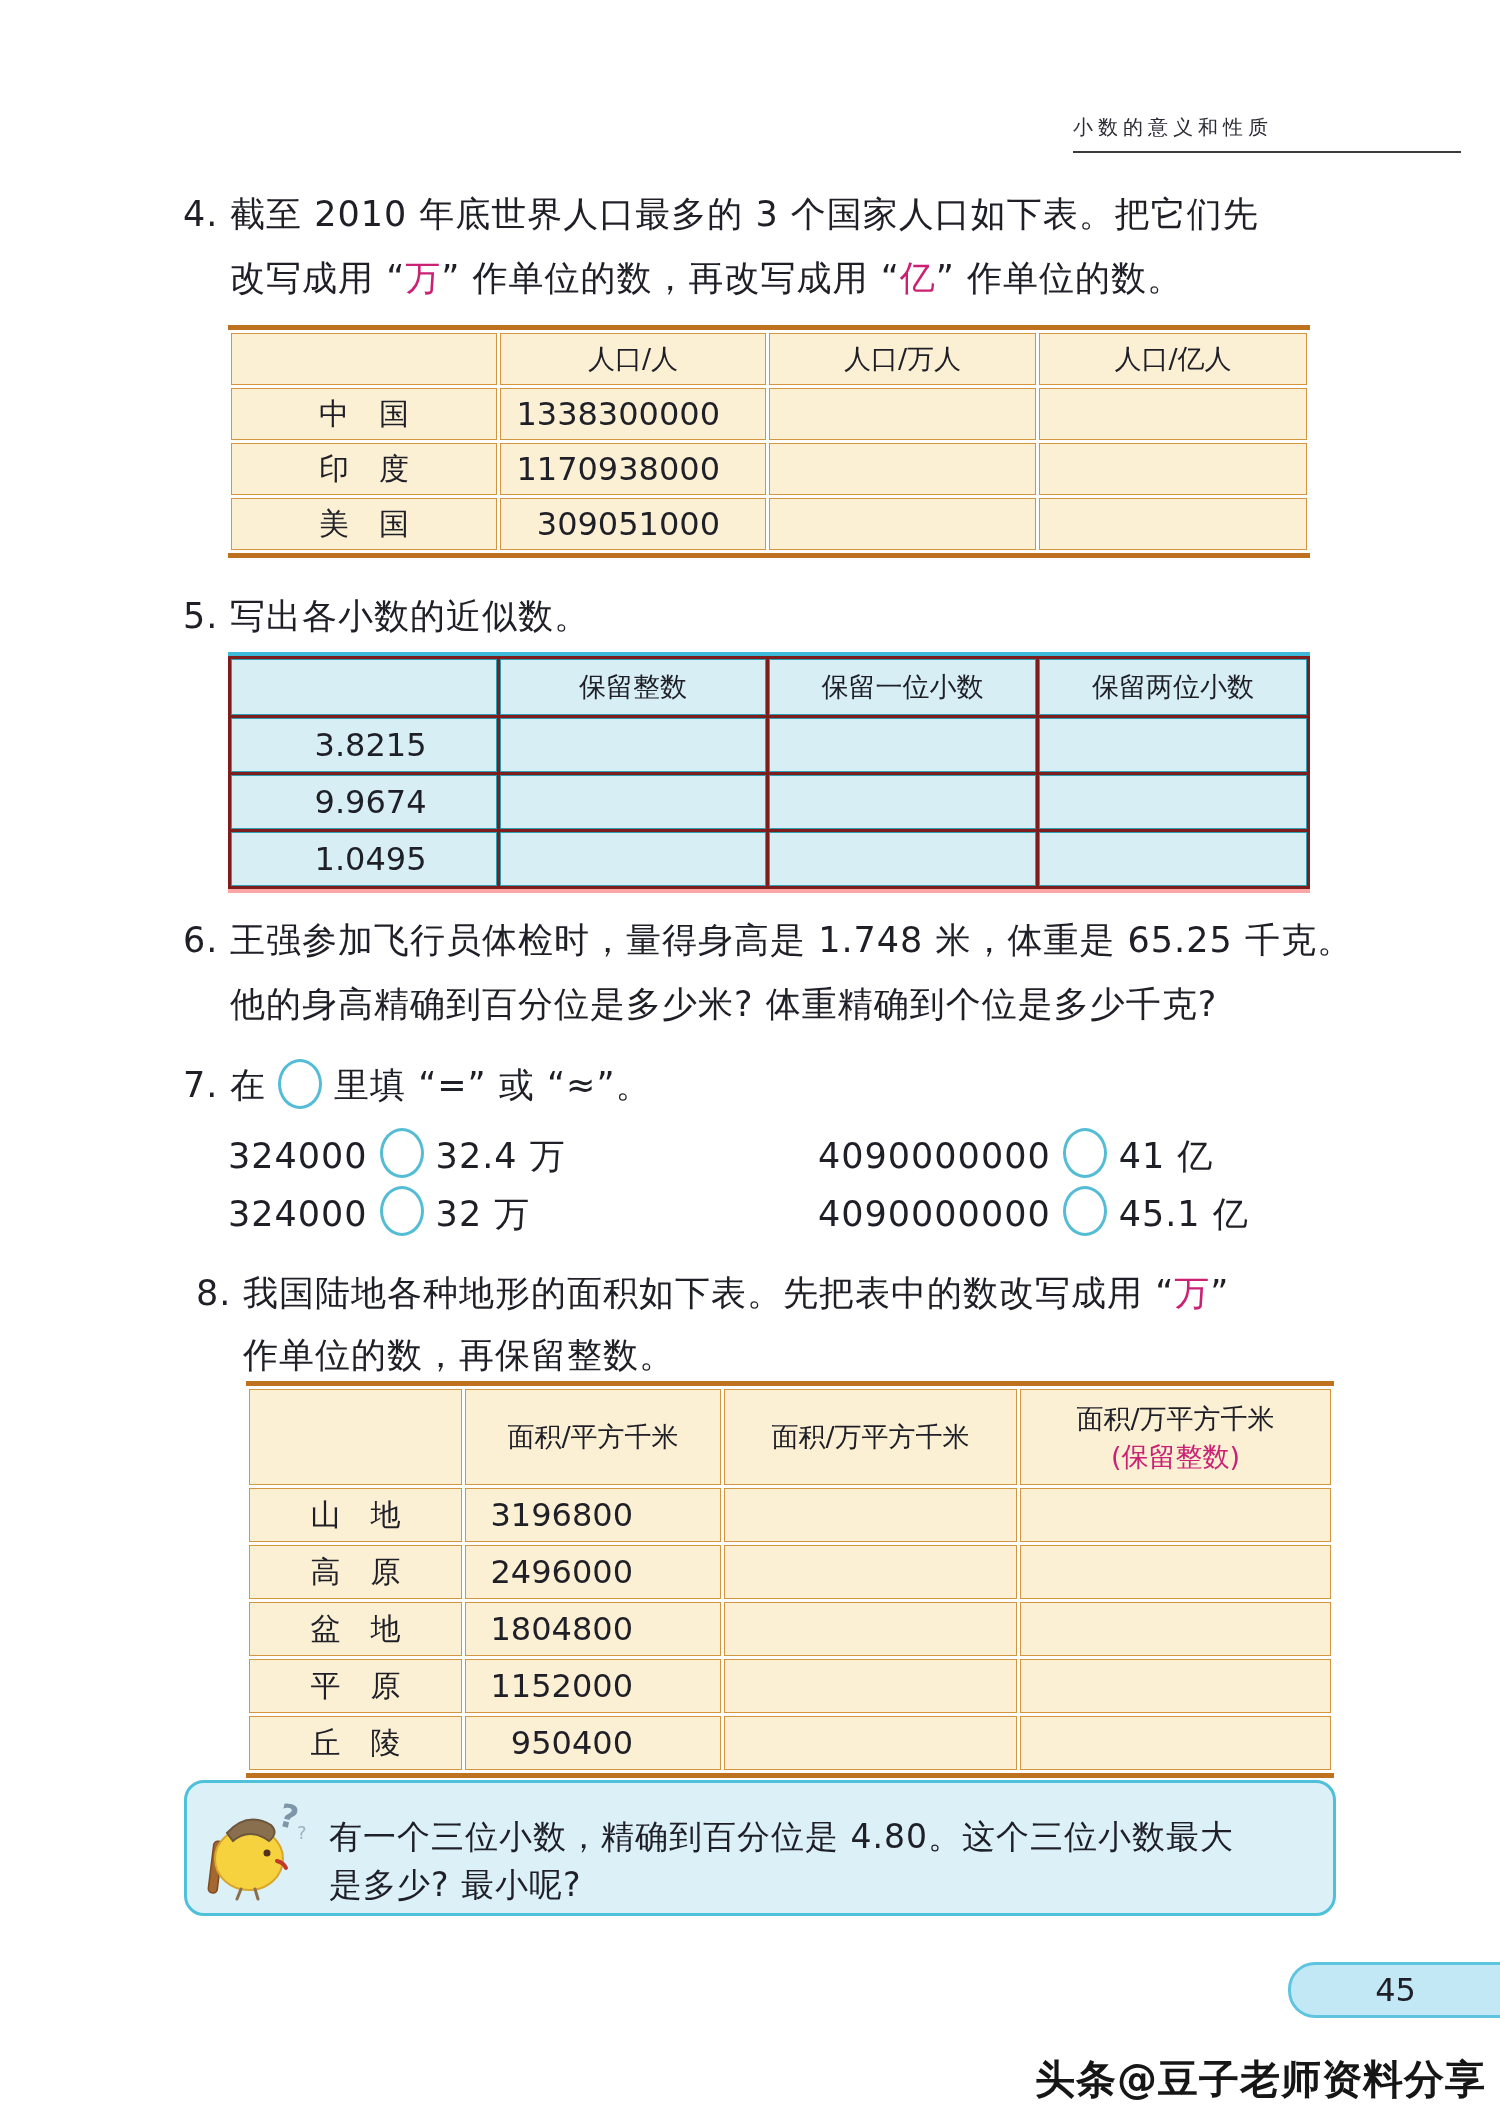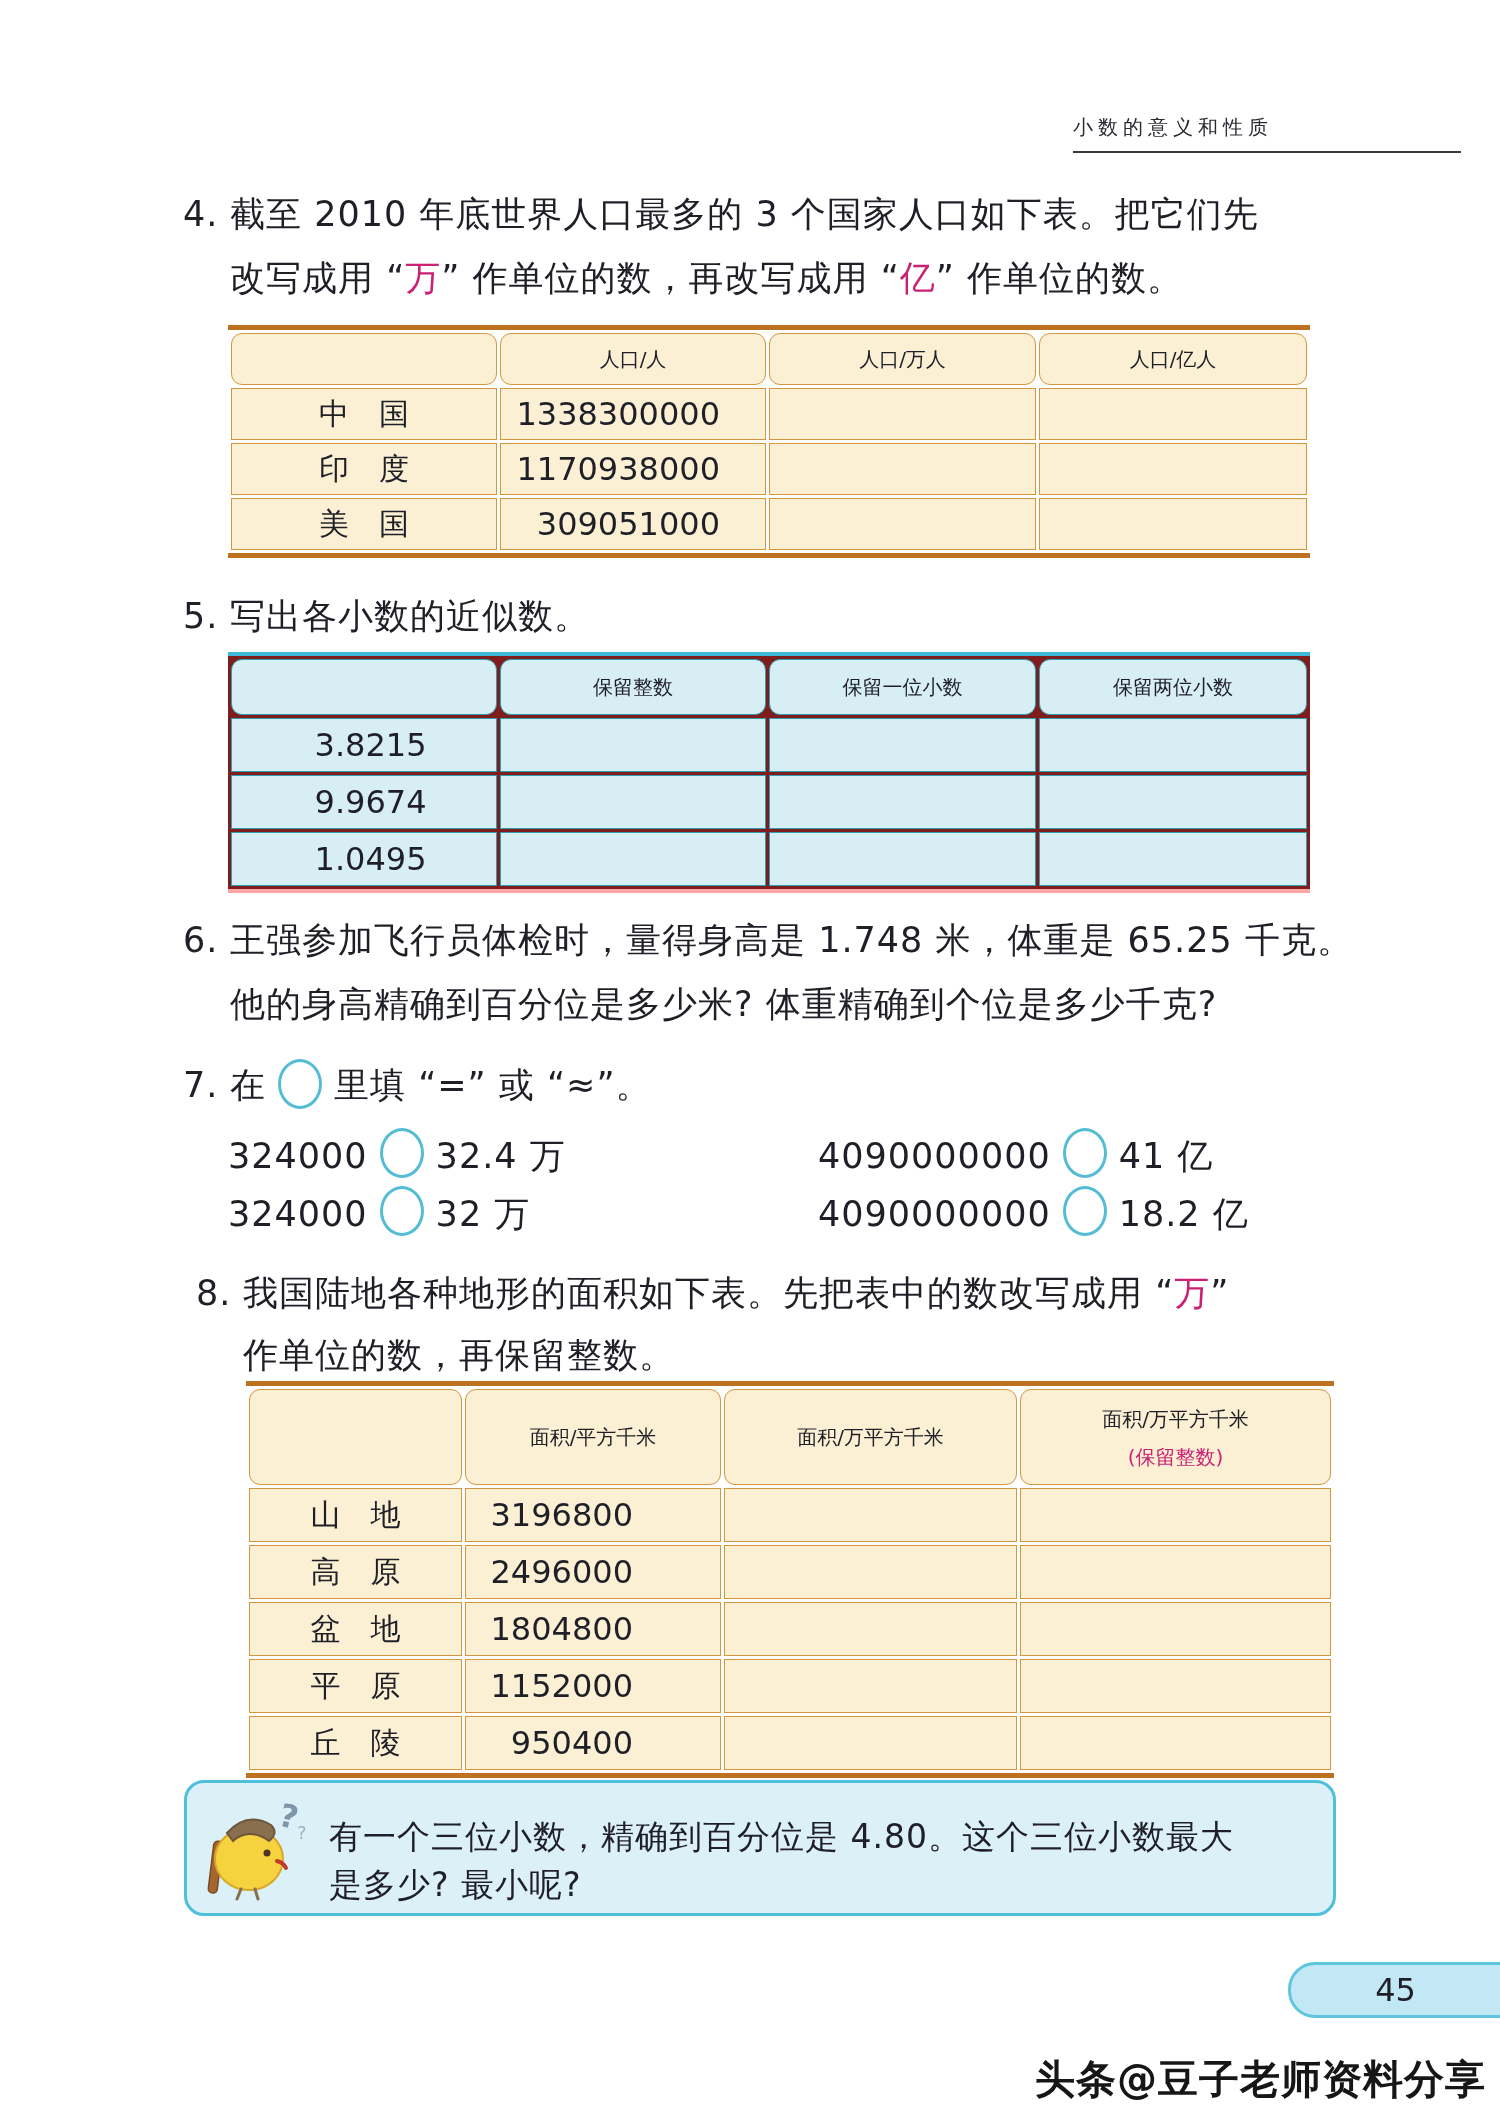--- a/index.html
+++ b/index.html
@@ -23,21 +23,21 @@
   .indent { padding-left:47px; }
   .hl { color:#CB2175; }
   
   .tblwrap { position:absolute; }
   table { border-collapse:separate; border-spacing:3px; table-layout:fixed; }
   td { text-align:center; overflow:hidden; }
   .warm { border-top:5px solid #BE711F; border-bottom:5px solid #BE711F; background:#fff; }
   .warm td { background:#FBF0D3; border:1px solid #D4953E; }
   .cool { border-top:4px solid #3EBAD8; border-bottom:4px solid #fca5a5; background:#7f1d1d; }
   .cool td { background:#D7EEF4; border:1px solid #2E9FB3; }
-  .hdr td { font-size:20px;border-radius:11px; }
+  .hdr td { font-size:27px; }
   .t4 .hdr td { height:48px; }
   .t4 .row td { height:48px; }
   .t5 .hdr td { height:52px; }
   .t5 .row td { height:50px;padding-left:14px; }
   .t8 .hdr td { height:92px; }
   .t8 .row td { height:50px; }
   .lbl { font-size:30px; }
   .numcell { font-size:32px; }
   .t4 .numcell { text-align:right; padding-right:45px; }
   .t8 .numcell { text-align:right; padding-right:87px; }
@@ -182,21 +182,21 @@
       <span>41 亿</span>
     </div>
   <div class="p7item" style="top:1186px; left:228px;">
       <span>324000</span>
       <span class="circ"></span>
       <span>32 万</span>
     </div>
   <div class="p7item" style="top:1186px; left:818px;">
       <span>4090000000</span>
       <span class="circ"></span>
-      <span>18.2 亿</span>
+      <span>45.1 亿</span>
     </div>
 
   <div class="prob" style="top:1262px; left:196px; width:1240px; line-height:62px;">
     <div><span class="pnum">8.</span><span>我国陆地各种地形的面积如下表。先把表中的数改写成用 “</span><span class="hl">万</span><span>”</span></div>
     <div class="indent"><span>作单位的数，再保留整数。</span></div>
   </div>
 
   <div class="tblwrap" style="top:1381px; left:246px;">
     <table class="warm t8">
       <colgroup>

